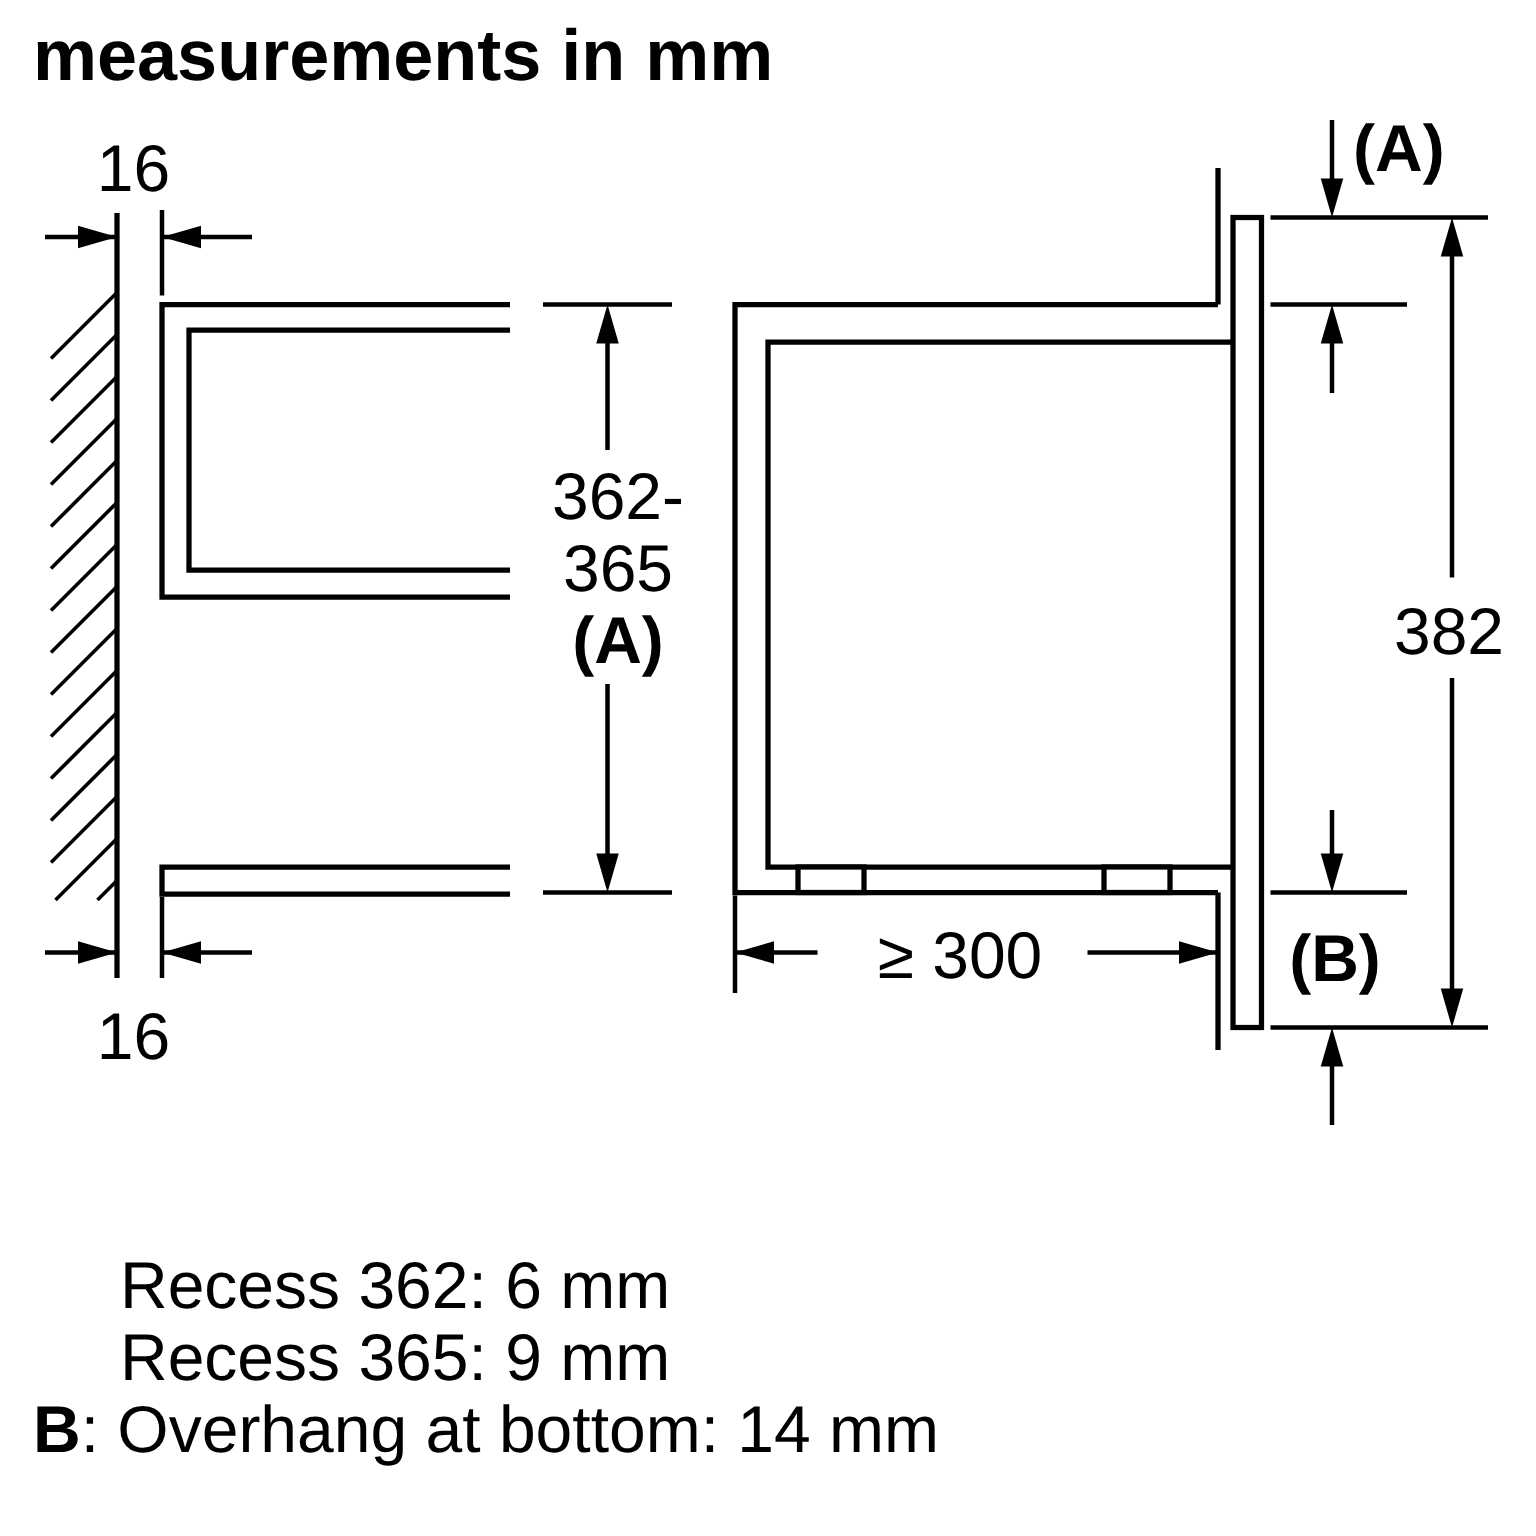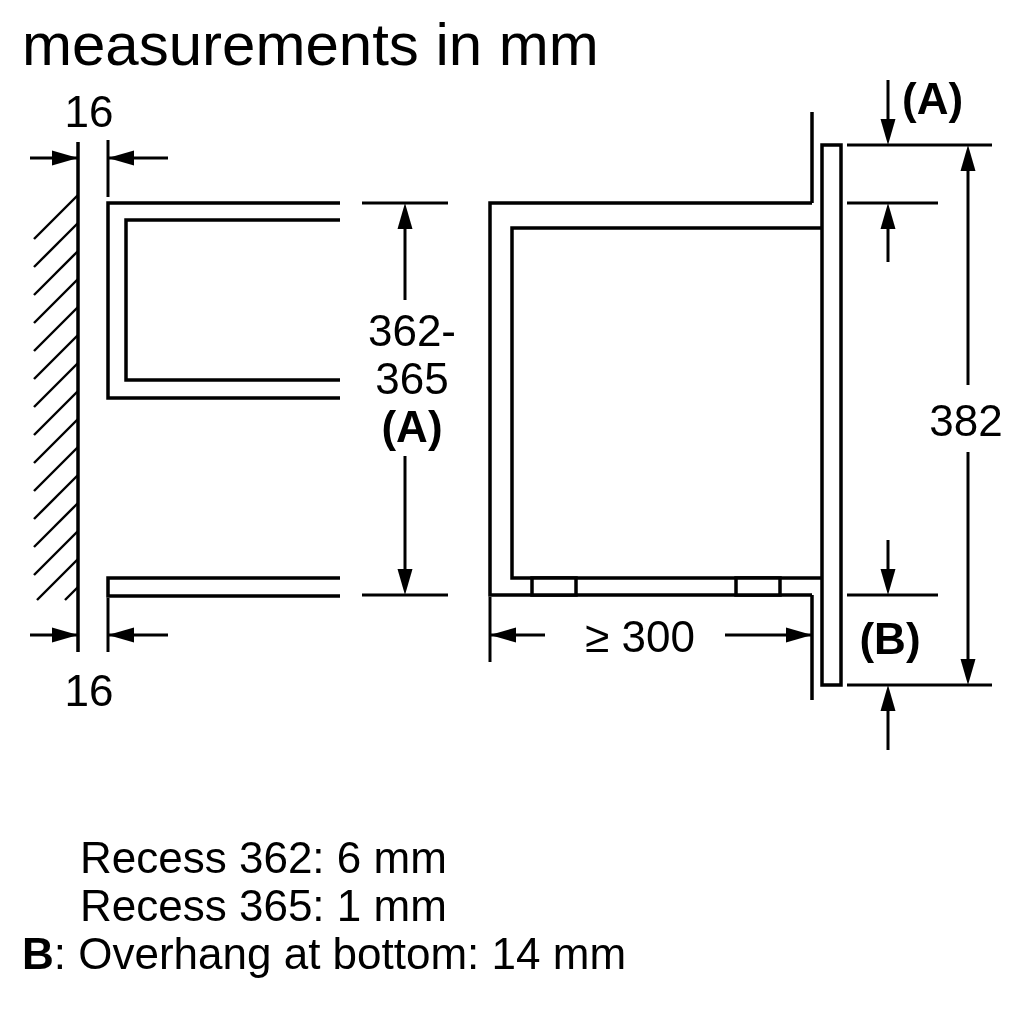--- a/index.html
+++ b/index.html
@@ -10,23 +10,24 @@
     width: 1024px;
     height: 1024px;
     background: #ffffff;
     overflow: hidden;
   }
   #drawing { position: absolute; left: 0; top: 0; }
   .title {
     position: absolute;
     left: 22px;
     top: 10px;
-    font-size: 60px;
+    font-size: 48px;
     letter-spacing: 0px;
     white-space: nowrap;
+    font-weight: bold;
   }
   .legend {
     position: absolute;
     left: 22px;
     top: 834px;
     font-size: 44px;
     line-height: 48px;
     white-space: nowrap;
   }
   .legend .indent { padding-left: 58px; }
@@ -168,17 +169,17 @@
       <polygon class="arrow" points="812,635 786,627.5 786,642.5"></polygon>
       <text x="640" y="652" text-anchor="middle">≥ 300</text>
     </g>
 
   </svg>
 
   <div class="title">measurements in mm</div>
 
   <div class="legend">
     <div class="indent">Recess 362: 6 mm</div>
-    <div class="indent">Recess 365: 1 mm</div>
+    <div class="indent">Recess 365: 9 mm</div>
     <div><span class="bold">B</span><span>: Overhang at bottom: 14 mm</span></div>
   </div>
 
 </div>
 
 </body></html>

